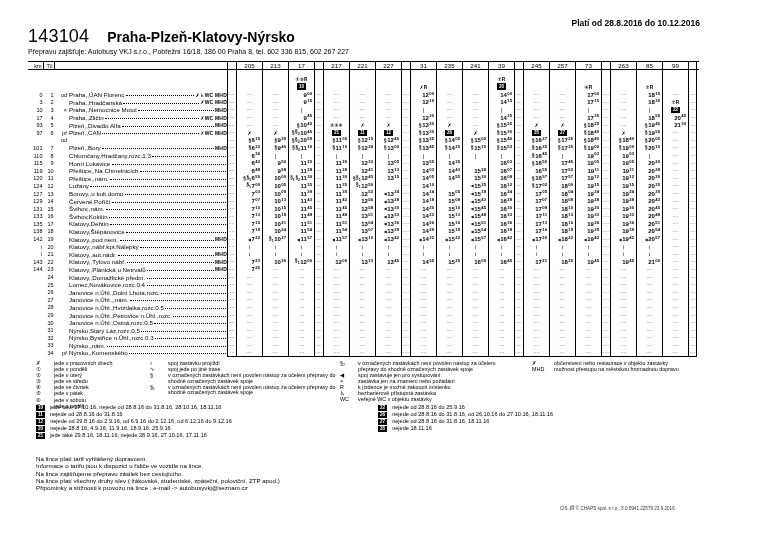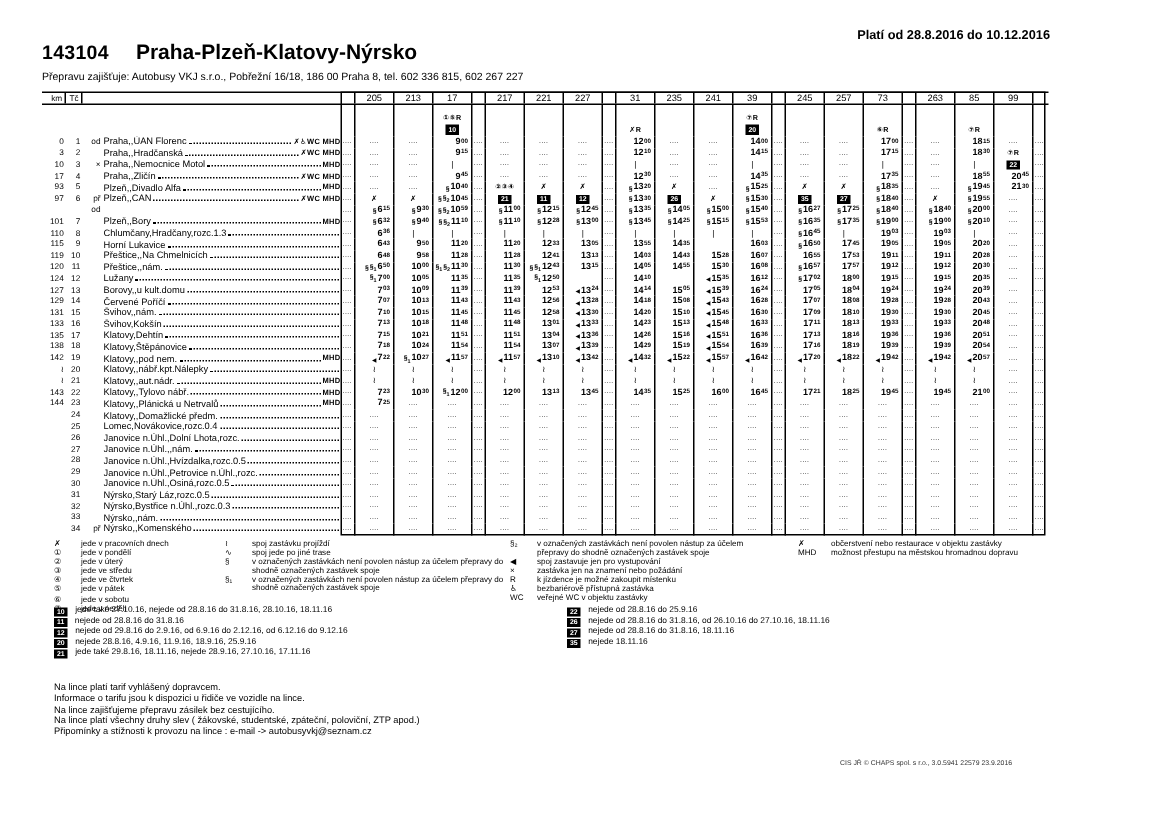--- a/index.html
+++ b/index.html
@@ -3,21 +3,21 @@
 <meta charset="utf-8">
 <style>
   html,body{margin:0;padding:0;}
   body{
     width:768px;height:543px;position:relative;overflow:hidden;
     background:#ffffff;color:#000;
     font-family:"Liberation Sans","DejaVu Sans",sans-serif;
   }
   
   .title-row{position:absolute;top:26px;left:28px;display:flex;align-items:baseline;}
-  .line-no{font-size:13px;font-weight:bold;letter-spacing:0.2px;}
+  .line-no{font-size:18px;font-weight:normal;letter-spacing:0.2px;}
   .route{font-size:14px;font-weight:bold;margin-left:18px;}
   .validity{position:absolute;top:18px;right:68px;font-size:8.5px;font-weight:bold;}
   .operator{position:absolute;top:48px;left:28px;font-size:7px;}
   
   .tt{position:absolute;top:61px;left:28px;width:671px;}
   .trow{display:flex;height:7.6px;align-items:center;box-sizing:border-box;}
   .thead{height:9px;border-top:1px solid #000;border-bottom:1px solid #000;}
   .tsub{height:21px;}
   .c-km{width:16px;text-align:right;padding-right:1.5px;font-size:5.5px;box-sizing:border-box;flex:none;}
   .c-tc{width:11px;text-align:right;padding-right:1.5px;font-size:5.5px;box-sizing:border-box;flex:none;}

